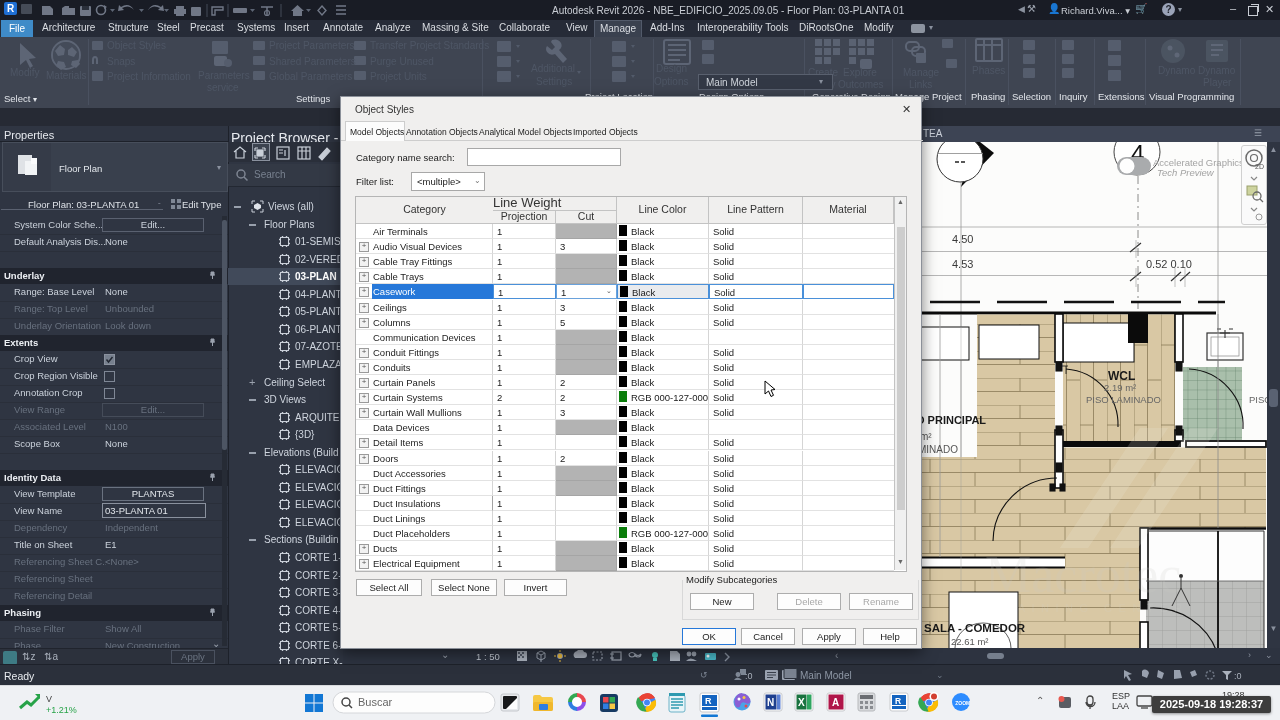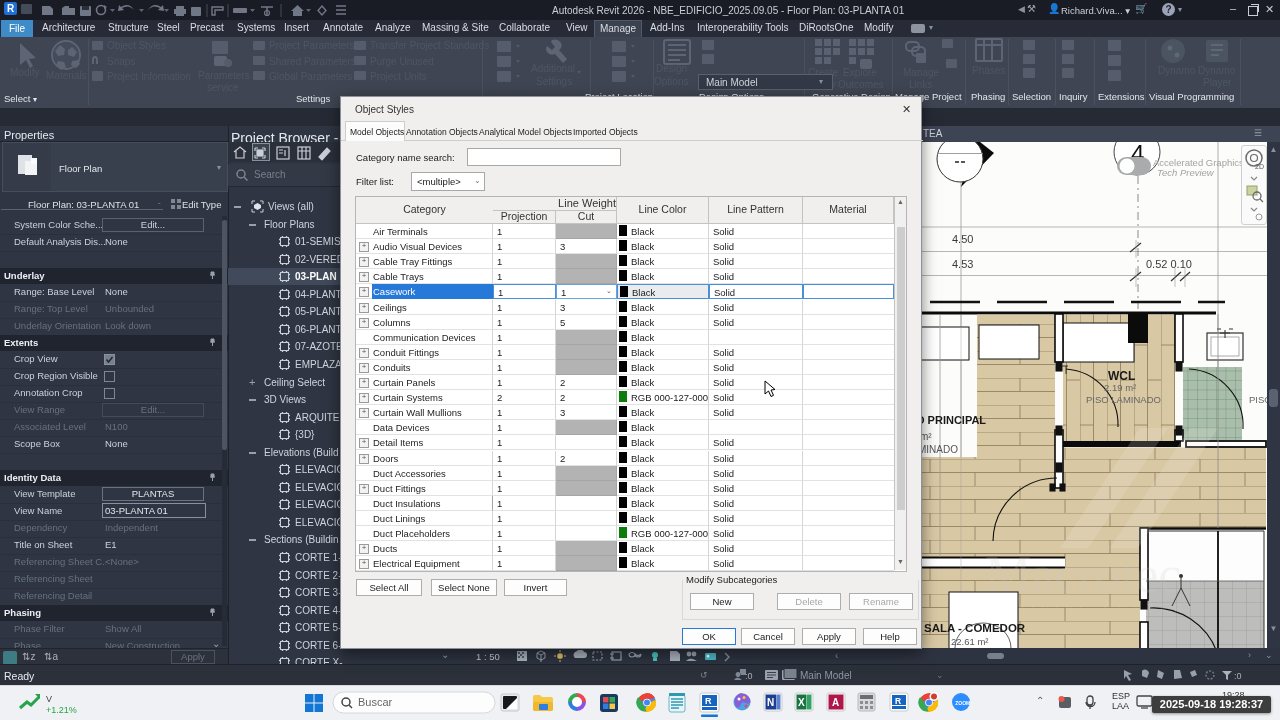--- a/index.html
+++ b/index.html
@@ -805,21 +805,21 @@
 <div class="tx" style="left:15px;top:55px;">Category name search:</div>
 <div class="abs" style="left:126px;top:51px;width:154px;height:18px;background:#fff;border:1px solid #a8a8a8;box-sizing:border-box;"></div>
 <div class="tx" style="left:15px;top:79px;">Filter list:</div>
 <div class="abs" style="left:70px;top:75px;width:74px;height:19px;background:#fff;border:1px solid #a8a8a8;box-sizing:border-box;">
         <span class="tx" style="left:5px;top:3px;color:#222;">&lt;multiple&gt;</span>
         <span class="tx" style="left:62px;top:3px;font-size:8px;color:#777;">⌄</span>
       </div>
 <div class="abs" style="left:14px;top:99px;width:551px;height:276px;"></div>
 <div class="abs" style="left:14px;top:99px;width:552px;height:376px;border:1px solid #b5b5b5;box-sizing:border-box;background:#fff;"></div>
 <div class="abs" style="left:15px;top:100px;width:138px;height:27px;background:#f0efee;border-right:1px solid #c3c3c3;border-bottom:1px solid #c3c3c3;box-sizing:border-box;text-align:center;line-height:25px;font-size:10.5px;color:#333;">Category</div>
-<div class="abs" style="left:152px;top:100px;width:124px;height:14px;background:#f0efee;border-right:1px solid #c3c3c3;border-bottom:1px solid #c3c3c3;box-sizing:border-box;text-align:right;line-height:12px;font-size:11px;color:#333;">Line Weight</div>
+<div class="abs" style="left:152px;top:100px;width:124px;height:14px;background:#f0efee;border-right:1px solid #c3c3c3;border-bottom:1px solid #c3c3c3;box-sizing:border-box;text-align:left;line-height:12px;font-size:13px;color:#333;">Line Weight</div>
 <div class="abs" style="left:152px;top:114px;width:63px;height:13px;background:#f0efee;border-right:1px solid #c3c3c3;border-bottom:1px solid #c3c3c3;box-sizing:border-box;text-align:center;line-height:11px;font-size:10.5px;color:#333;">Projection</div>
 <div class="abs" style="left:215px;top:114px;width:61px;height:13px;background:#f0efee;border-right:1px solid #c3c3c3;border-bottom:1px solid #c3c3c3;box-sizing:border-box;text-align:center;line-height:11px;font-size:10.5px;color:#333;">Cut</div>
 <div class="abs" style="left:276px;top:100px;width:92px;height:27px;background:#f0efee;border-right:1px solid #c3c3c3;border-bottom:1px solid #c3c3c3;box-sizing:border-box;text-align:center;line-height:25px;font-size:10.5px;color:#333;">Line Color</div>
 <div class="abs" style="left:368px;top:100px;width:94px;height:27px;background:#f0efee;border-right:1px solid #c3c3c3;border-bottom:1px solid #c3c3c3;box-sizing:border-box;text-align:center;line-height:25px;font-size:10.5px;color:#333;">Line Pattern</div>
 <div class="abs" style="left:462px;top:100px;width:91px;height:27px;background:#f0efee;border-right:1px solid #c3c3c3;border-bottom:1px solid #c3c3c3;box-sizing:border-box;text-align:center;line-height:25px;font-size:10.5px;color:#333;">Material</div>
 <div class="abs" style="left:15px;top:127.0px;width:137px;height:15.1px;border-bottom:1px solid #e2e2e2;border-right:1px solid #d5d5d5;box-sizing:border-box;">
         <span class="tx" style="left:17px;top:2px;color:#222;">Air Terminals</span>
       </div>
 <div class="abs" style="left:152px;top:127.0px;width:63px;height:15.1px;border-bottom:1px solid #e2e2e2;border-right:1px solid #d5d5d5;box-sizing:border-box;">
         <span class="tx" style="left:4px;top:2px;">1</span>

